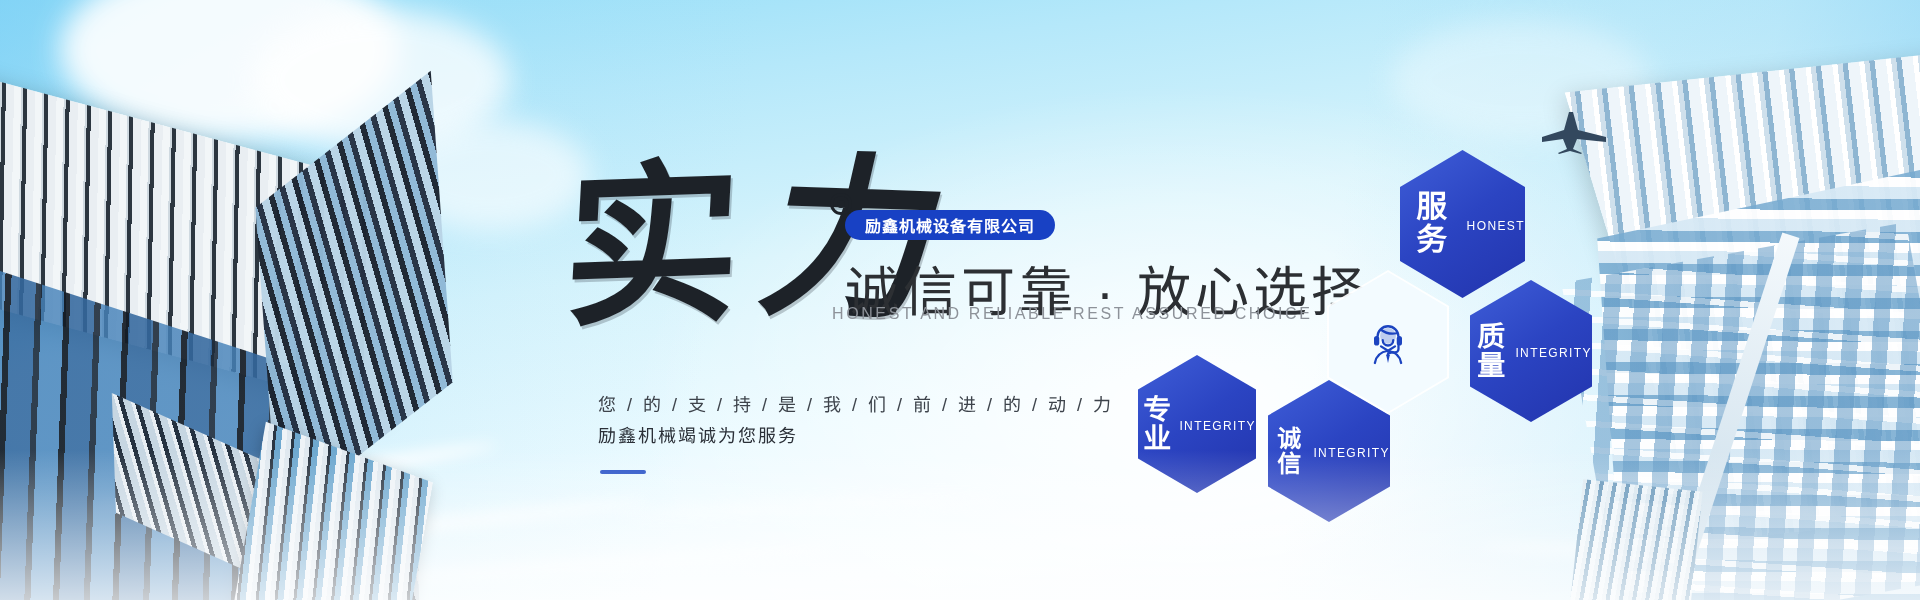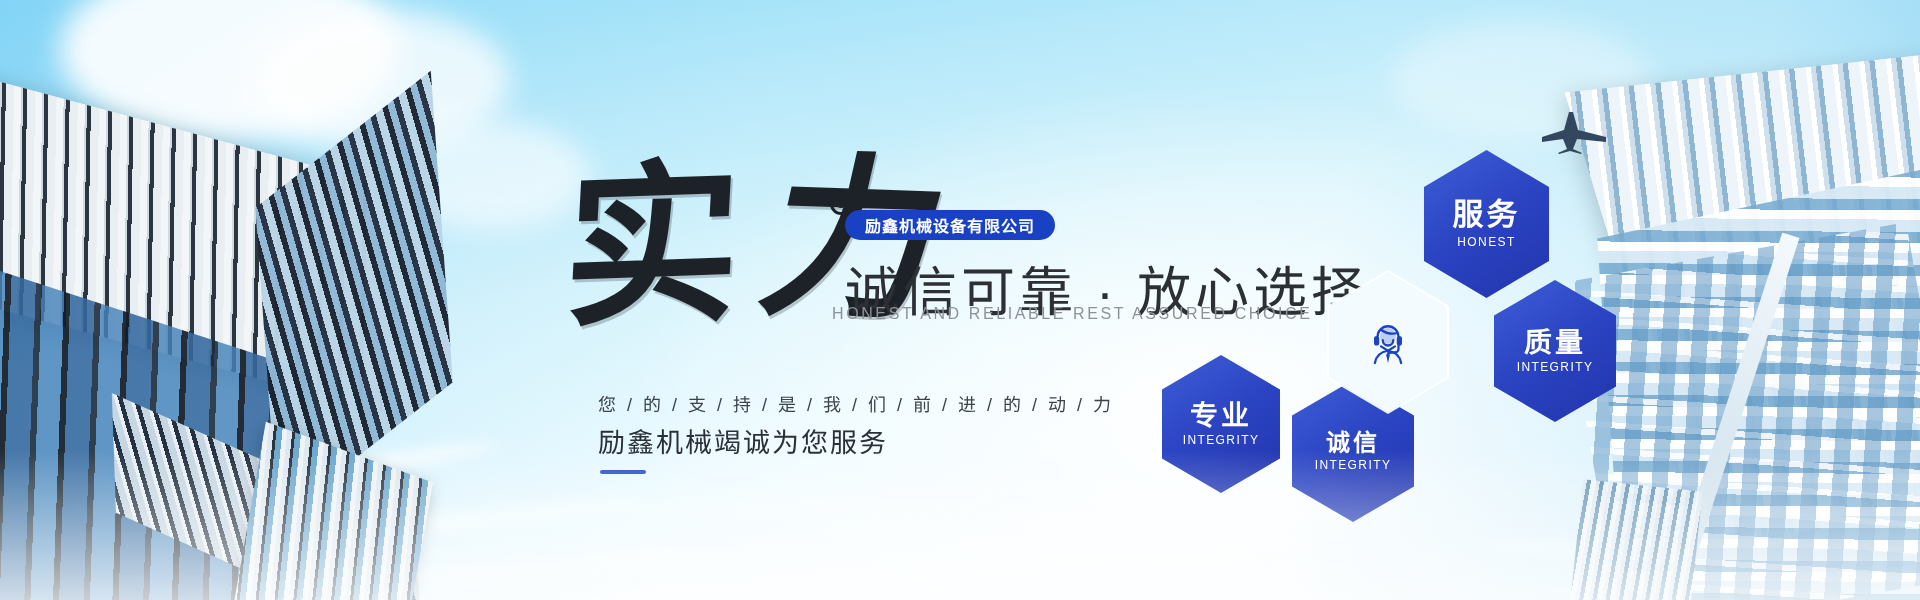--- a/index.html
+++ b/index.html
@@ -84,31 +84,31 @@
     display:flex;align-items:center;border-radius:15px;background:#1841c4;
     color:#fff;font-size:16px;font-weight:700;letter-spacing:1px;white-space:nowrap;}
 
   .slogan-cn{position:absolute;left:845px;top:248px;font-size:54px;color:#2c2f33;
     letter-spacing:4px;white-space:nowrap;font-weight:400;}
   .slogan-en{position:absolute;left:832px;top:305px;font-size:16px;color:#8d9299;
     letter-spacing:2.6px;white-space:nowrap;}
 
   .sub-split{position:absolute;left:598px;top:390px;font-size:18px;color:#3d434b;
     letter-spacing:3px;white-space:nowrap;}
-  .sub-main{position:absolute;left:598px;top:421px;font-size:27px;color:#2b3038;
+  .sub-main{position:absolute;left:598px;top:421px;font-size:18px;color:#2b3038;
     letter-spacing:2px;white-space:nowrap;font-weight:500;}
   .rule{position:absolute;left:600px;top:470px;width:46px;height:4px;background:#2b55c8;border-radius:2px;}
 
   
   .hexwrap{position:absolute;left:1130px;top:130px;width:560px;height:400px;}
-  .hex{position:absolute;display:flex;flex-direction:column;align-items:center;
+  .hex{position:absolute;display:flex;flex-direction:row;align-items:center;
     justify-content:center;color:#fff;text-align:center;
     clip-path:polygon(50% 0%,100% 25%,100% 75%,50% 100%,0% 75%,0% 25%);
     background:linear-gradient(145deg,#3f5ed8 0%,#2b44c2 48%,#2234ad 100%);
-    box-shadow:0 6px 18px rgba(25,45,140,.30);margin-left:24px;}
+    box-shadow:0 6px 18px rgba(25,45,140,.30);}
   .hex .cn{font-size:30px;font-weight:700;letter-spacing:3px;line-height:1.05;}
   .hex .en{font-size:12px;letter-spacing:1.4px;margin-top:3px;}
 
   .hex-service{left:270px;top:20px;width:125px;height:148px;}
   .hex-quality{left:340px;top:150px;width:122px;height:142px;}
   .hex-pro{left:8px;top:225px;width:118px;height:138px;}
   .hex-honest{left:138px;top:250px;width:122px;height:142px;}
   .hex-service .cn{font-size:31px;}
   .hex-pro .cn{font-size:28px;}
   .hex-quality .cn{font-size:28px;}

